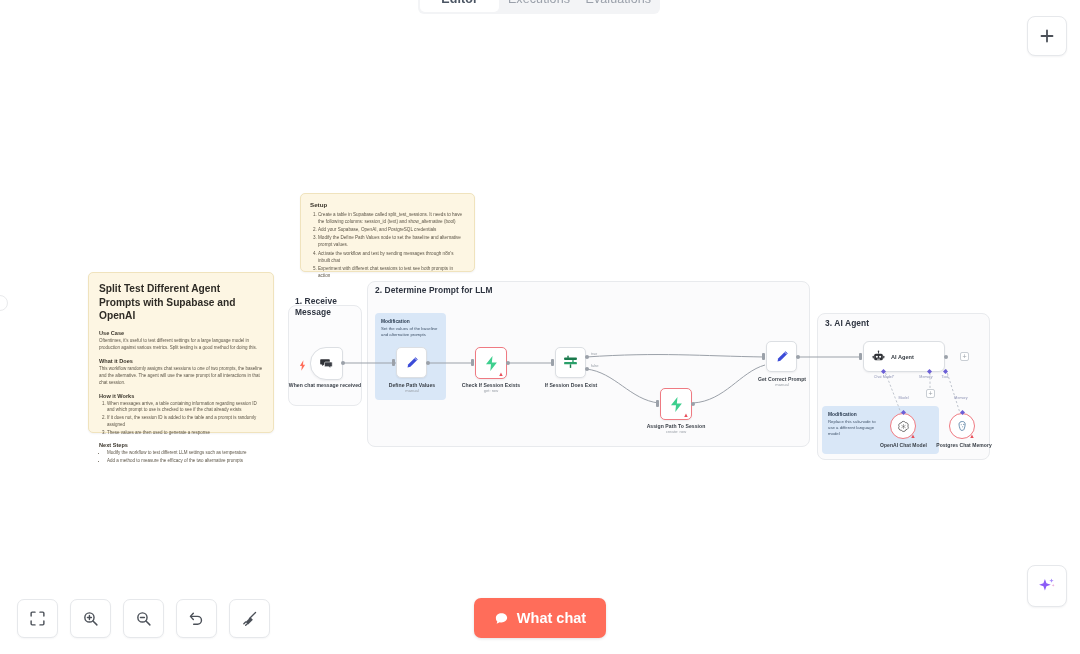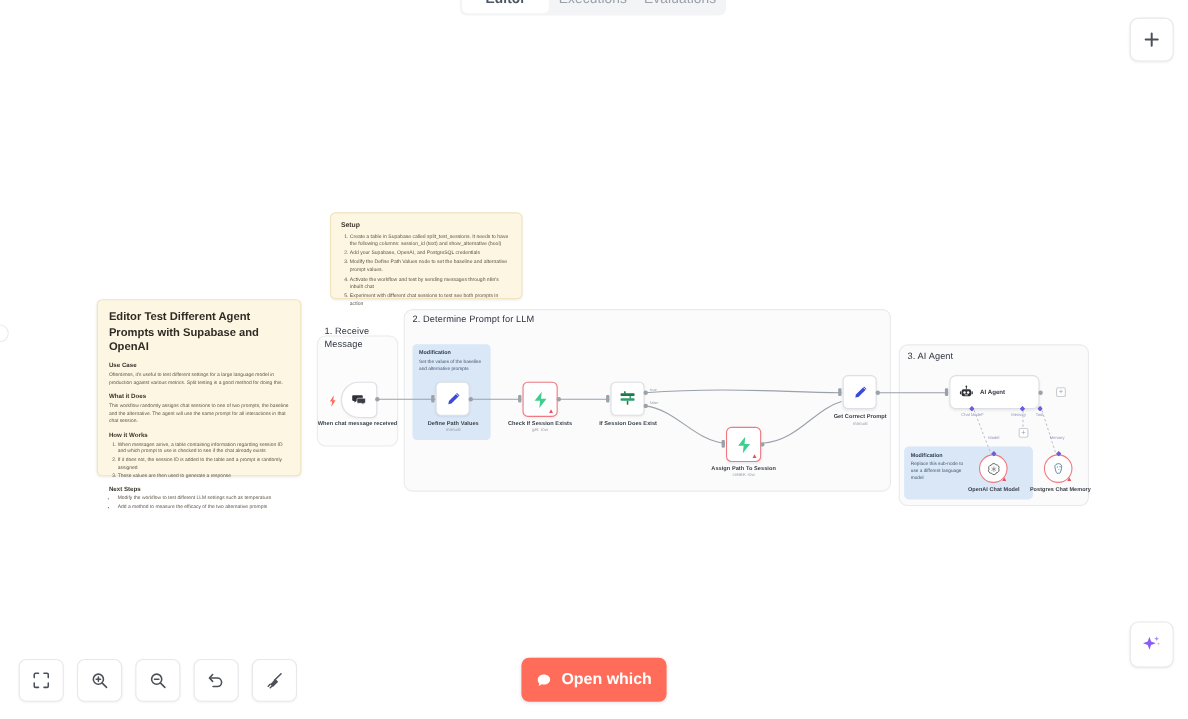--- a/index.html
+++ b/index.html
@@ -102,21 +102,21 @@
 
   
   .section {
     position: absolute;
     background: #fbfbfc;
     border: 1px solid #e8eaed;
     border-radius: 8px;
   }
   .section-title {
     position: absolute;
-    font-size: 8.4px; font-weight: 400; color: #2e3440;
+    font-size: 8.4px; font-weight: 700; color: #2e3440;
     letter-spacing: .1px;
   }
 
   
   .modnote {
     position: absolute;
     background: #d9e7f7;
     border-radius: 4px;
   }
   .modnote .mh { font-size: 4.9px; font-weight: 700; color: #2c3d52; margin-bottom: 2px; }
@@ -228,21 +228,21 @@
   <div class="fab" id="ai-assistant-button">
     <svg width="20" height="20" viewBox="0 0 24 24">
       <path d="M9.5 3.5 L11.3 8.7 L16.5 10.5 L11.3 12.3 L9.5 17.5 L7.7 12.3 L2.5 10.5 L7.7 8.7 Z" fill="#8b5cf6"></path>
       <path d="M17.4 3 L18.1 4.9 L20 5.6 L18.1 6.3 L17.4 8.2 L16.7 6.3 L14.8 5.6 L16.7 4.9 Z" fill="#a78bfa"></path>
       <path d="M19.4 9.4 L19.9 10.7 L21.2 11.2 L19.9 11.7 L19.4 13 L18.9 11.7 L17.6 11.2 L18.9 10.7 Z" fill="#e9a6d8"></path>
     </svg>
   </div>
 
   <div class="sticky" id="sticky-overview" style="left:88px; top:272px; width:186px; height:161px;">
     <div class="sticky-body">
-      <h1>Editor Test Different Agent Prompts with Supabase and OpenAI</h1>
+      <h1>Split Test Different Agent Prompts with Supabase and OpenAI</h1>
 
       <h2>Use Case</h2>
       <p>Oftentimes, it's useful to test different settings for a large language model in production against various metrics. Split testing is a good method for doing this.</p>
 
       <h2>What it Does</h2>
       <p>This workflow randomly assigns chat sessions to one of two prompts, the baseline and the alternative. The agent will use the same prompt for all interactions in that chat session.</p>
 
       <h2>How it Works</h2>
       <ol>
         <li>When messages arrive, a table containing information regarding session ID and which prompt to use is checked to see if the chat already exists</li>
@@ -477,16 +477,16 @@
         <path d="M13.2 10.2 6.5 17l3.6 3.6 6.7-6.8z" fill="#4b5058" stroke="none"></path>
         <path d="M6.5 17 4 19.5M9 19.3l-2.4 2.2"></path>
       </svg>
     </div>
   </div>
 
   <button id="open-chat-button">
     <svg width="15" height="15" viewBox="0 0 24 24">
       <path d="M12 3.4c5 0 9 3.3 9 7.4s-4 7.4-9 7.4c-1 0-2-.13-2.9-.38L4.2 20.2l1.1-3.4C3.6 15.4 3 13.3 3 10.8c0-4.1 4-7.4 9-7.4z" fill="#ffffff"></path>
     </svg>
-    <span>Open which</span>
+    <span>What chat</span>
   </button>
 
 </div>
 
 </body></html>

